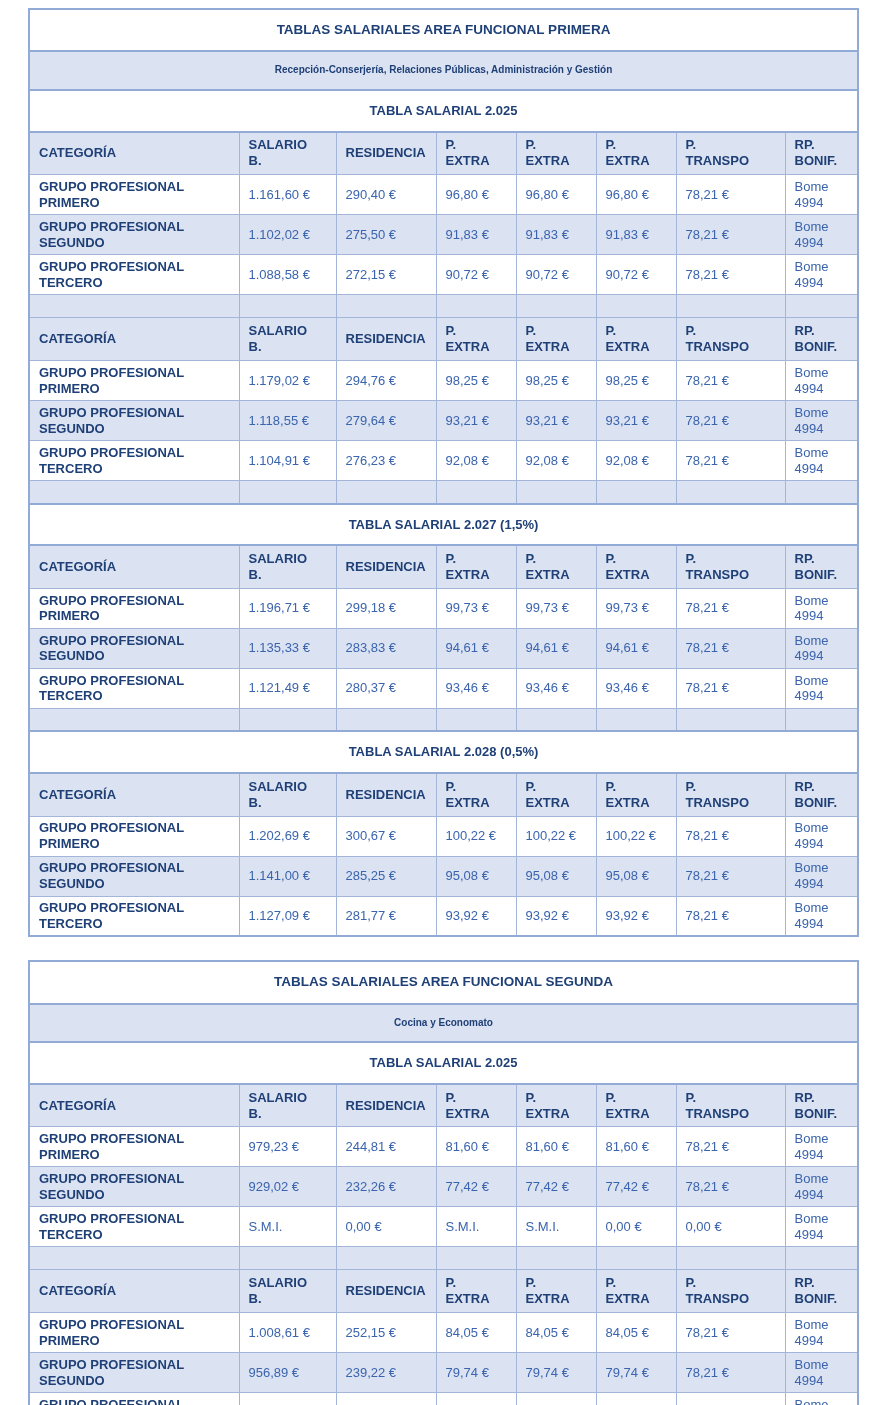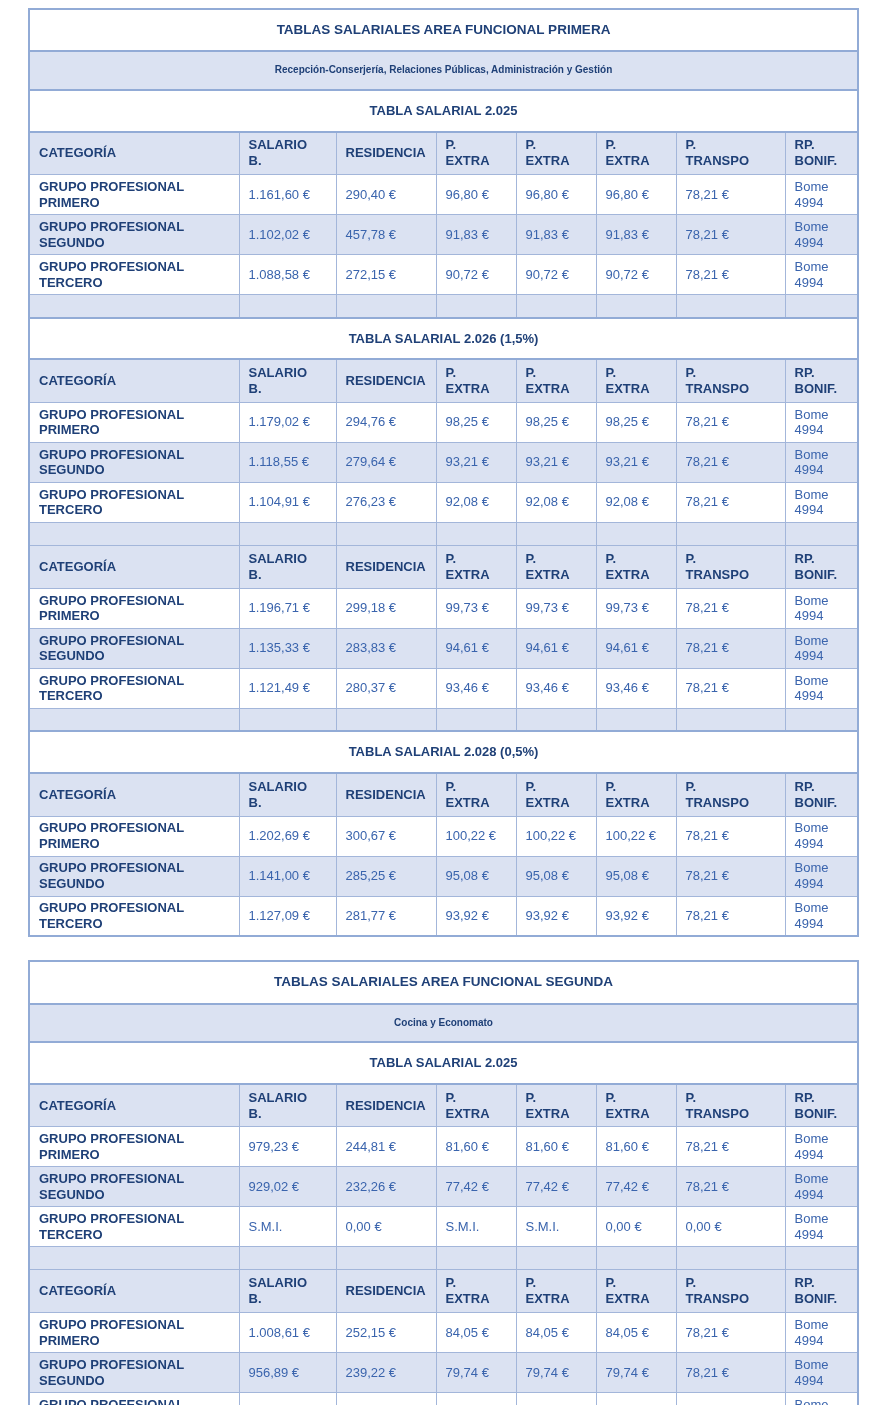--- a/index.html
+++ b/index.html
@@ -95,21 +95,21 @@
           <td>96,80 €</td>
           <td>96,80 €</td>
           <td>78,21 €</td>
           <td>Bome
 4994</td>
         </tr>
         <tr class="data alt">
           <td class="cat">GRUPO PROFESIONAL
 SEGUNDO</td>
           <td>1.102,02 €</td>
-          <td>457,78 €</td>
+          <td>275,50 €</td>
           <td>91,83 €</td>
           <td>91,83 €</td>
           <td>91,83 €</td>
           <td>78,21 €</td>
           <td>Bome
 4994</td>
         </tr>
         <tr class="data">
           <td class="cat">GRUPO PROFESIONAL
 TERCERO</td>
@@ -125,23 +125,20 @@
         <tr class="empty">
           <td></td>
           <td></td>
           <td></td>
           <td></td>
           <td></td>
           <td></td>
           <td></td>
           <td></td>
         </tr>
-        <tr class="ttitle">
-          <td colspan="8">TABLA SALARIAL 2.026 (1,5%)</td>
-        </tr>
         <tr class="hdr">
           <td>CATEGORÍA</td>
           <td>SALARIO
 B.</td>
           <td>RESIDENCIA</td>
           <td>P.
 EXTRA</td>
           <td>P.
 EXTRA</td>
           <td>P.
@@ -189,20 +186,23 @@
         </tr>
         <tr class="empty">
           <td></td>
           <td></td>
           <td></td>
           <td></td>
           <td></td>
           <td></td>
           <td></td>
           <td></td>
+        </tr>
+        <tr class="ttitle">
+          <td colspan="8">TABLA SALARIAL 2.027 (1,5%)</td>
         </tr>
         <tr class="hdr">
           <td>CATEGORÍA</td>
           <td>SALARIO
 B.</td>
           <td>RESIDENCIA</td>
           <td>P.
 EXTRA</td>
           <td>P.
 EXTRA</td>

